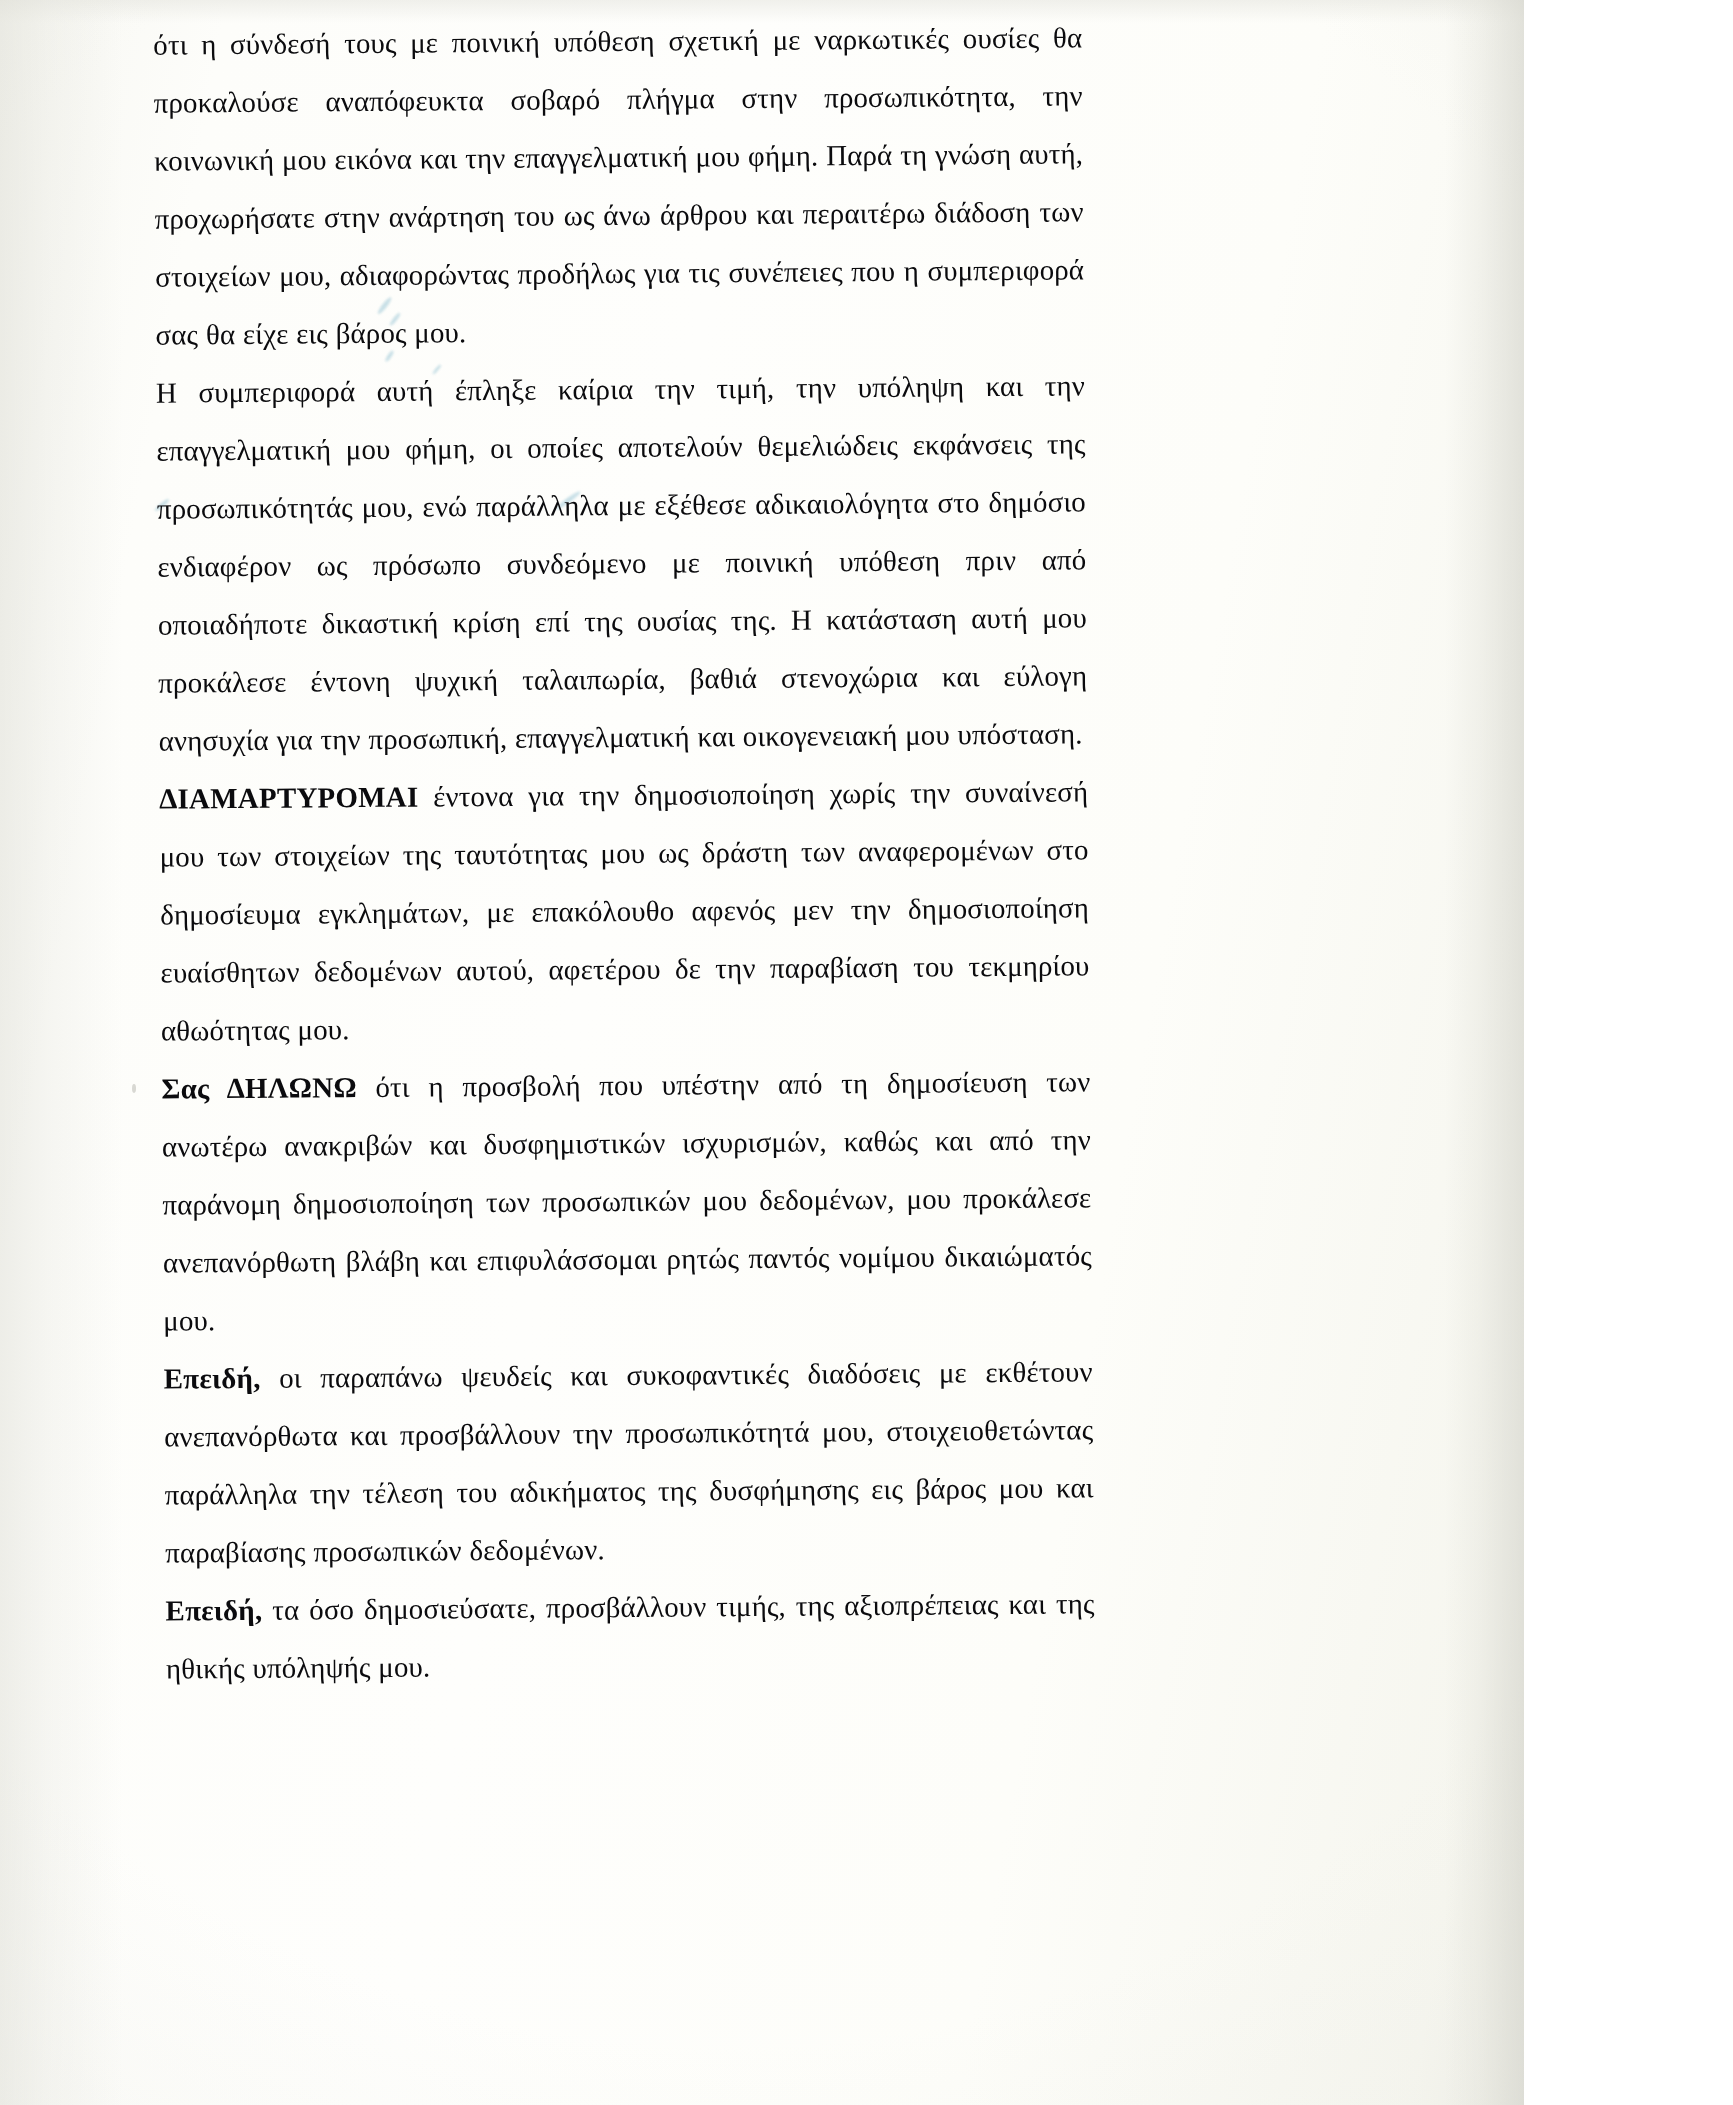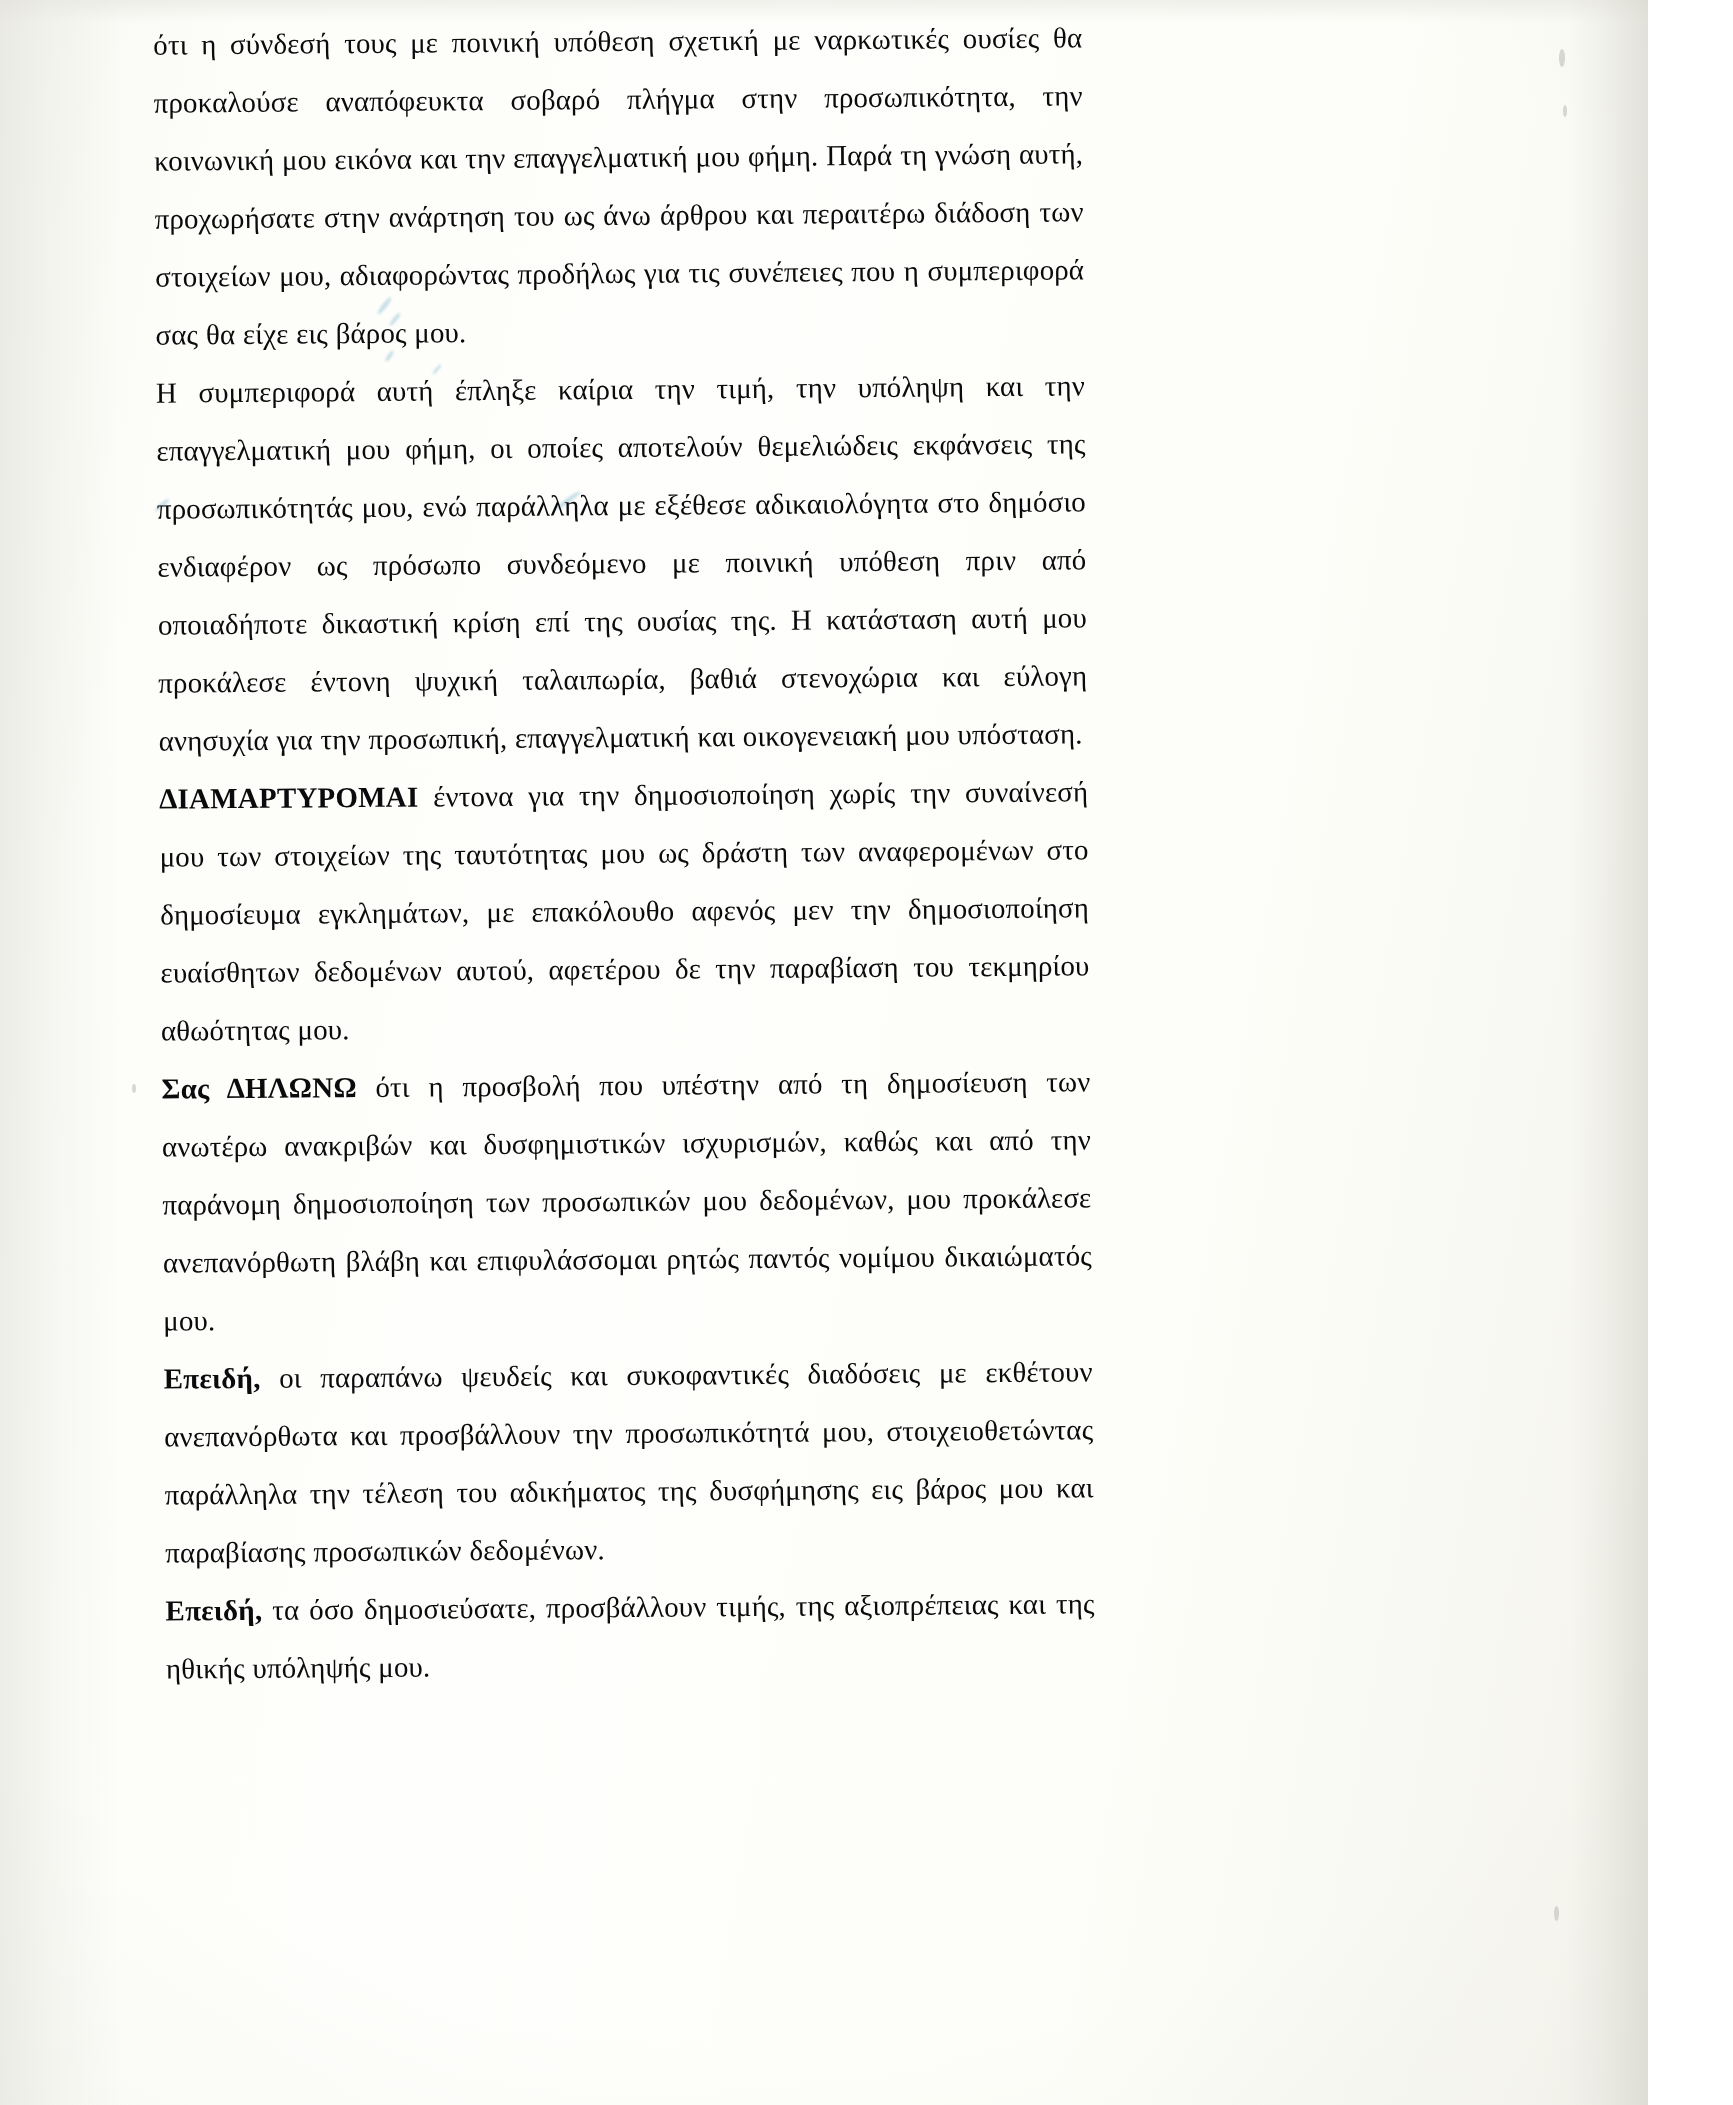--- a/index.html
+++ b/index.html
@@ -10,21 +10,21 @@
   body {
     width: 1734px;
     height: 2105px;
     overflow: hidden;
     font-family: "Liberation Serif", "DejaVu Serif", serif;
   }
 
   
   .scan {
     position: relative;
-    width: 1648px;
+    width: 1524px;
     height: 2105px;
     background: #8b5cf6;
     overflow: hidden;
   }
 
   
   .paper {
     position: absolute;
     inset: 0;
     background:

